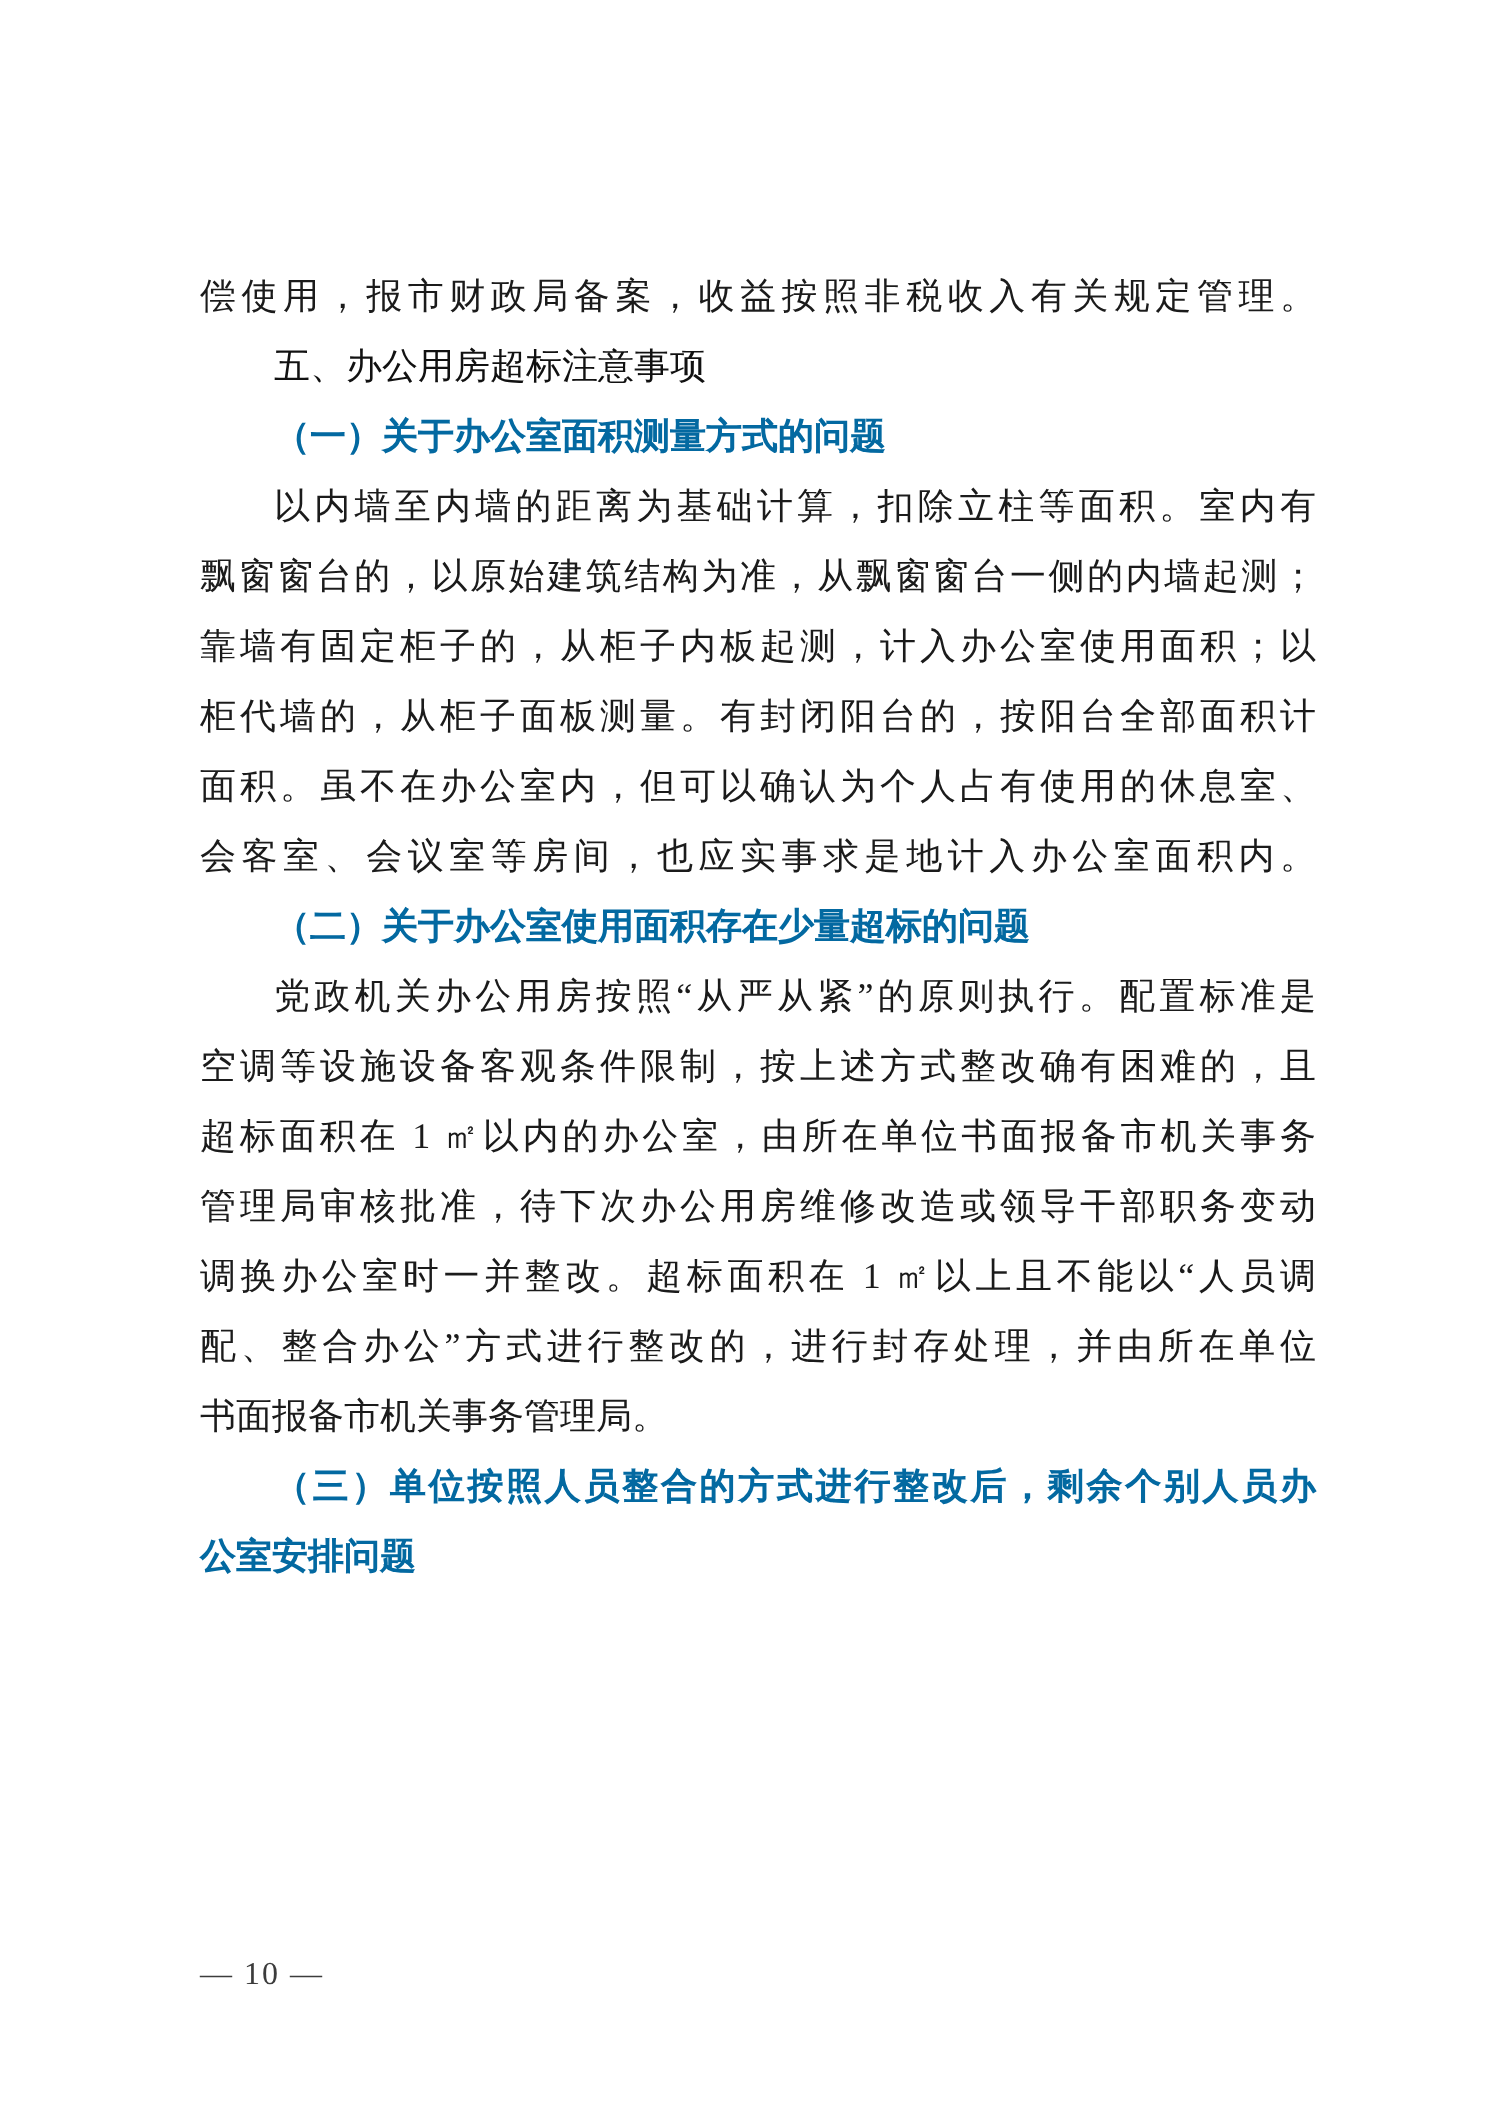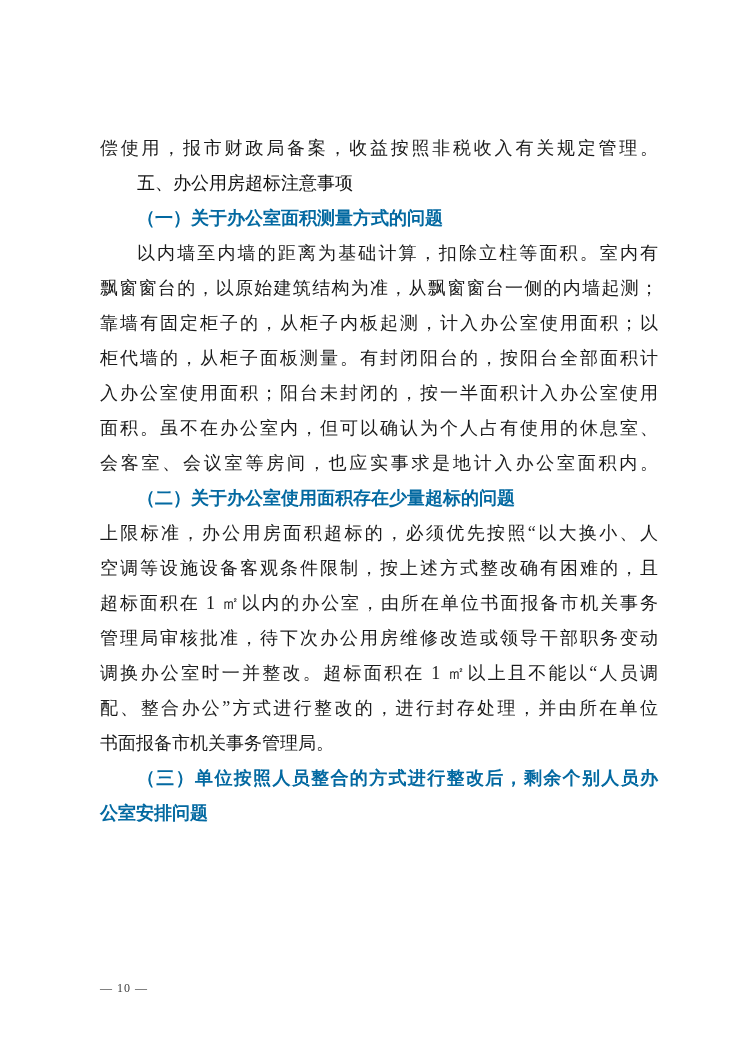--- a/index.html
+++ b/index.html
@@ -43,44 +43,43 @@
     color: #111111;
   }
   .tline.h2 {
     font-weight: 700;
     color: #0369a1;
   }
   .page-footer {
     position: absolute;
     left: 100px;
     top: 977px;
-    font-size: 12px;
+    font-size: 16px;
     line-height: 22px;
     color: #3c3c3c;
     font-family: "Liberation Serif", serif;
     letter-spacing: 1px;
   }
 </style>
 </head>
 <body>
 
 <div class="page">
   <div class="body-text" id="lines">
       <div class="tline justify">偿使用，报市财政局备案，收益按照非税收入有关规定管理。</div>
       <div class="tline h1 indent ">五、办公用房超标注意事项</div>
       <div class="tline h2 indent ">（一）关于办公室面积测量方式的问题</div>
       <div class="tline indent justify">以内墙至内墙的距离为基础计算，扣除立柱等面积。室内有</div>
       <div class="tline justify">飘窗窗台的，以原始建筑结构为准，从飘窗窗台一侧的内墙起测；</div>
       <div class="tline justify">靠墙有固定柜子的，从柜子内板起测，计入办公室使用面积；以</div>
       <div class="tline justify">柜代墙的，从柜子面板测量。有封闭阳台的，按阳台全部面积计</div>
-      <div class="tline justify">入办公室使用面积；阳台未封闭的，按一半面积计入办公室使用</div>
       <div class="tline justify">面积。虽不在办公室内，但可以确认为个人占有使用的休息室、</div>
       <div class="tline justify">会客室、会议室等房间，也应实事求是地计入办公室面积内。</div>
       <div class="tline h2 indent ">（二）关于办公室使用面积存在少量超标的问题</div>
-      <div class="tline justify">上限标准，办公用房面积超标的，必须优先按照“以大换小、人</div>
+      <div class="tline indent justify">党政机关办公用房按照“从严从紧”的原则执行。配置标准是</div>
       <div class="tline justify">空调等设施设备客观条件限制，按上述方式整改确有困难的，且</div>
       <div class="tline justify">超标面积在 1 ㎡以内的办公室，由所在单位书面报备市机关事务</div>
       <div class="tline justify">管理局审核批准，待下次办公用房维修改造或领导干部职务变动</div>
       <div class="tline justify">调换办公室时一并整改。超标面积在 1 ㎡以上且不能以“人员调</div>
       <div class="tline justify">配、整合办公”方式进行整改的，进行封存处理，并由所在单位</div>
       <div class="tline ">书面报备市机关事务管理局。</div>
       <div class="tline h2 indent justify">（三）单位按照人员整合的方式进行整改后，剩余个别人员办</div>
       <div class="tline h2 ">公室安排问题</div>
     </div>
   <div class="page-footer">— 10 —</div>

